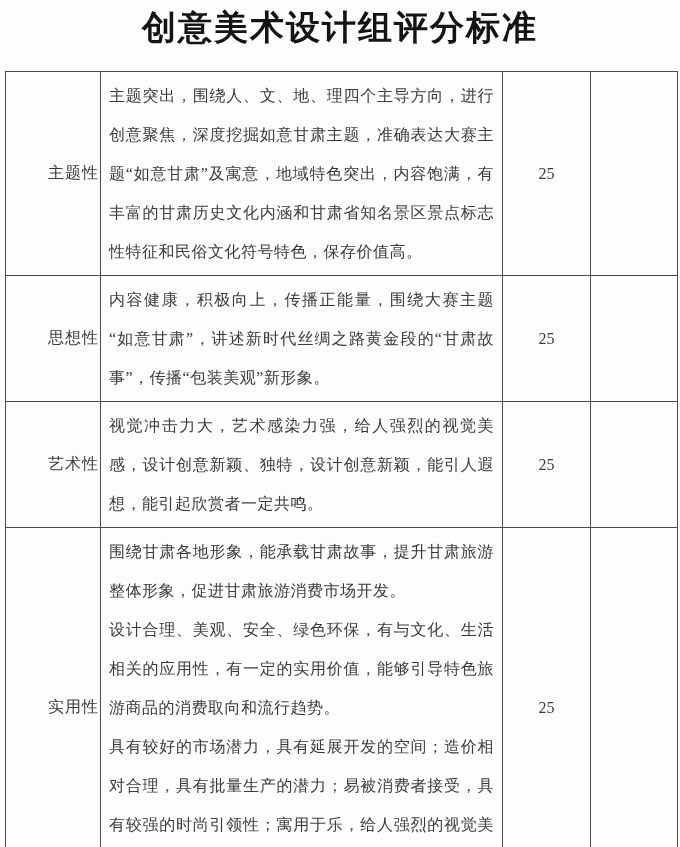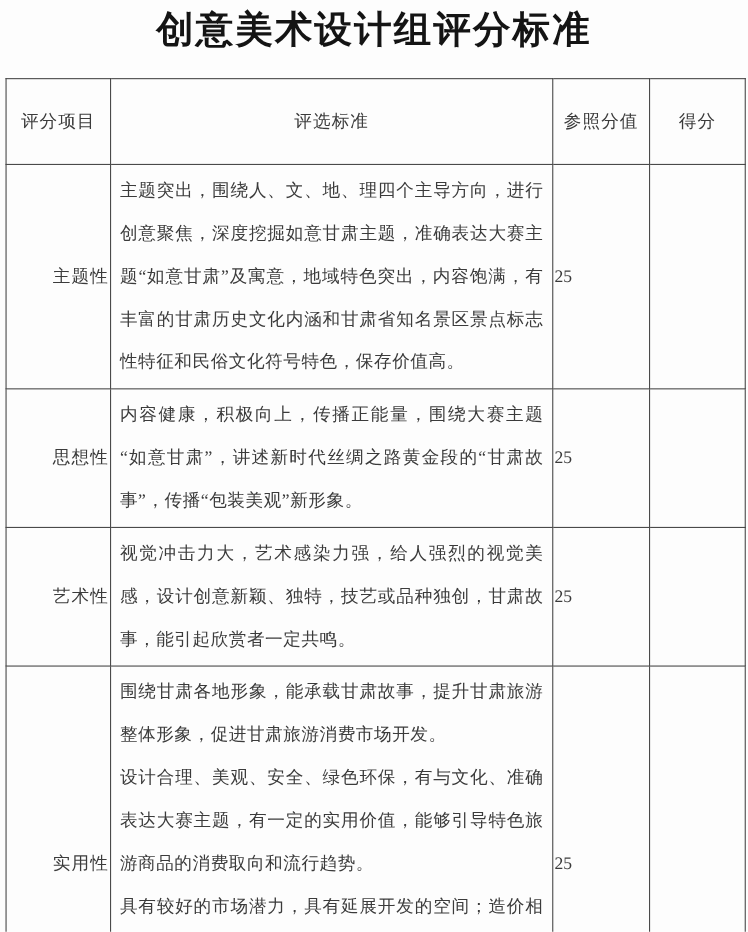--- a/index.html
+++ b/index.html
@@ -68,21 +68,21 @@
     vertical-align: top;
     padding: 4px 8px 4px 8px;
     text-align: justify;
   }
   td.crit-cell p {
     margin: 0;
     line-height: 39px;
     letter-spacing: 0.5px;
   }
   td.ref-cell {
-    text-align: left;
+    text-align: center;
     vertical-align: middle;
     font-size: 16px;
   }
   td.score-cell {
     text-align: center;
     vertical-align: middle;
   }
 </style>
 </head>
 <body>
@@ -93,26 +93,20 @@
 
   <table class="rubric">
     <colgroup>
       <col class="c-item">
         <col class="c-crit">
         <col class="c-ref">
         <col class="c-score">
     </colgroup>
 
     <tbody>
-        <tr class="hdr">
-      <th class="hcell">评分项目</th>
-      <th class="hcell">评选标准</th>
-      <th class="hcell">参照分值</th>
-      <th class="hcell">得分</th>
-    </tr>
 
     <tr class="r-theme">
       <td class="item-cell">主题性</td>
       <td class="crit-cell">
         <p>主题突出，围绕人、文、地、理四个主导方向，进行创意聚焦，深度挖掘如意甘肃主题，准确表达大赛主题“如意甘肃”及寓意，地域特色突出，内容饱满，有丰富的甘肃历史文化内涵和甘肃省知名景区景点标志性特征和民俗文化符号特色，保存价值高。</p>
       </td>
       <td class="ref-cell">25</td>
       <td class="score-cell"></td>
     </tr>
 
@@ -121,31 +115,31 @@
       <td class="crit-cell">
         <p>内容健康，积极向上，传播正能量，围绕大赛主题“如意甘肃”，讲述新时代丝绸之路黄金段的“甘肃故事”，传播“包装美观”新形象。</p>
       </td>
       <td class="ref-cell">25</td>
       <td class="score-cell"></td>
     </tr>
 
     <tr class="r-art">
       <td class="item-cell">艺术性</td>
       <td class="crit-cell">
-        <p>视觉冲击力大，艺术感染力强，给人强烈的视觉美感，设计创意新颖、独特，技艺或品种独创，甘肃故事，能引起欣赏者一定共鸣。</p>
+        <p>视觉冲击力大，艺术感染力强，给人强烈的视觉美感，设计创意新颖、独特，设计创意新颖，能引人遐想，能引起欣赏者一定共鸣。</p>
       </td>
       <td class="ref-cell">25</td>
       <td class="score-cell"></td>
     </tr>
 
     <tr class="r-utility">
       <td class="item-cell">实用性</td>
       <td class="crit-cell">
         <p>围绕甘肃各地形象，能承载甘肃故事，提升甘肃旅游整体形象，促进甘肃旅游消费市场开发。</p>
-        <p>设计合理、美观、安全、绿色环保，有与文化、准确表达大赛主题，有一定的实用价值，能够引导特色旅游商品的消费取向和流行趋势。</p>
+        <p>设计合理、美观、安全、绿色环保，有与文化、生活相关的应用性，有一定的实用价值，能够引导特色旅游商品的消费取向和流行趋势。</p>
         <p>具有较好的市场潜力，具有延展开发的空间；造价相对合理，具有批量生产的潜力；易被消费者接受，具有较强的时尚引领性；寓用于乐，给人强烈的视觉美感；包装美观，易于携带。</p>
       </td>
       <td class="ref-cell">25</td>
       <td class="score-cell"></td>
     </tr>
 
     <tr class="r-total">
       <td class="item-cell">综合评分</td>
       <td class="crit-cell"></td>
       <td class="ref-cell">100</td>

